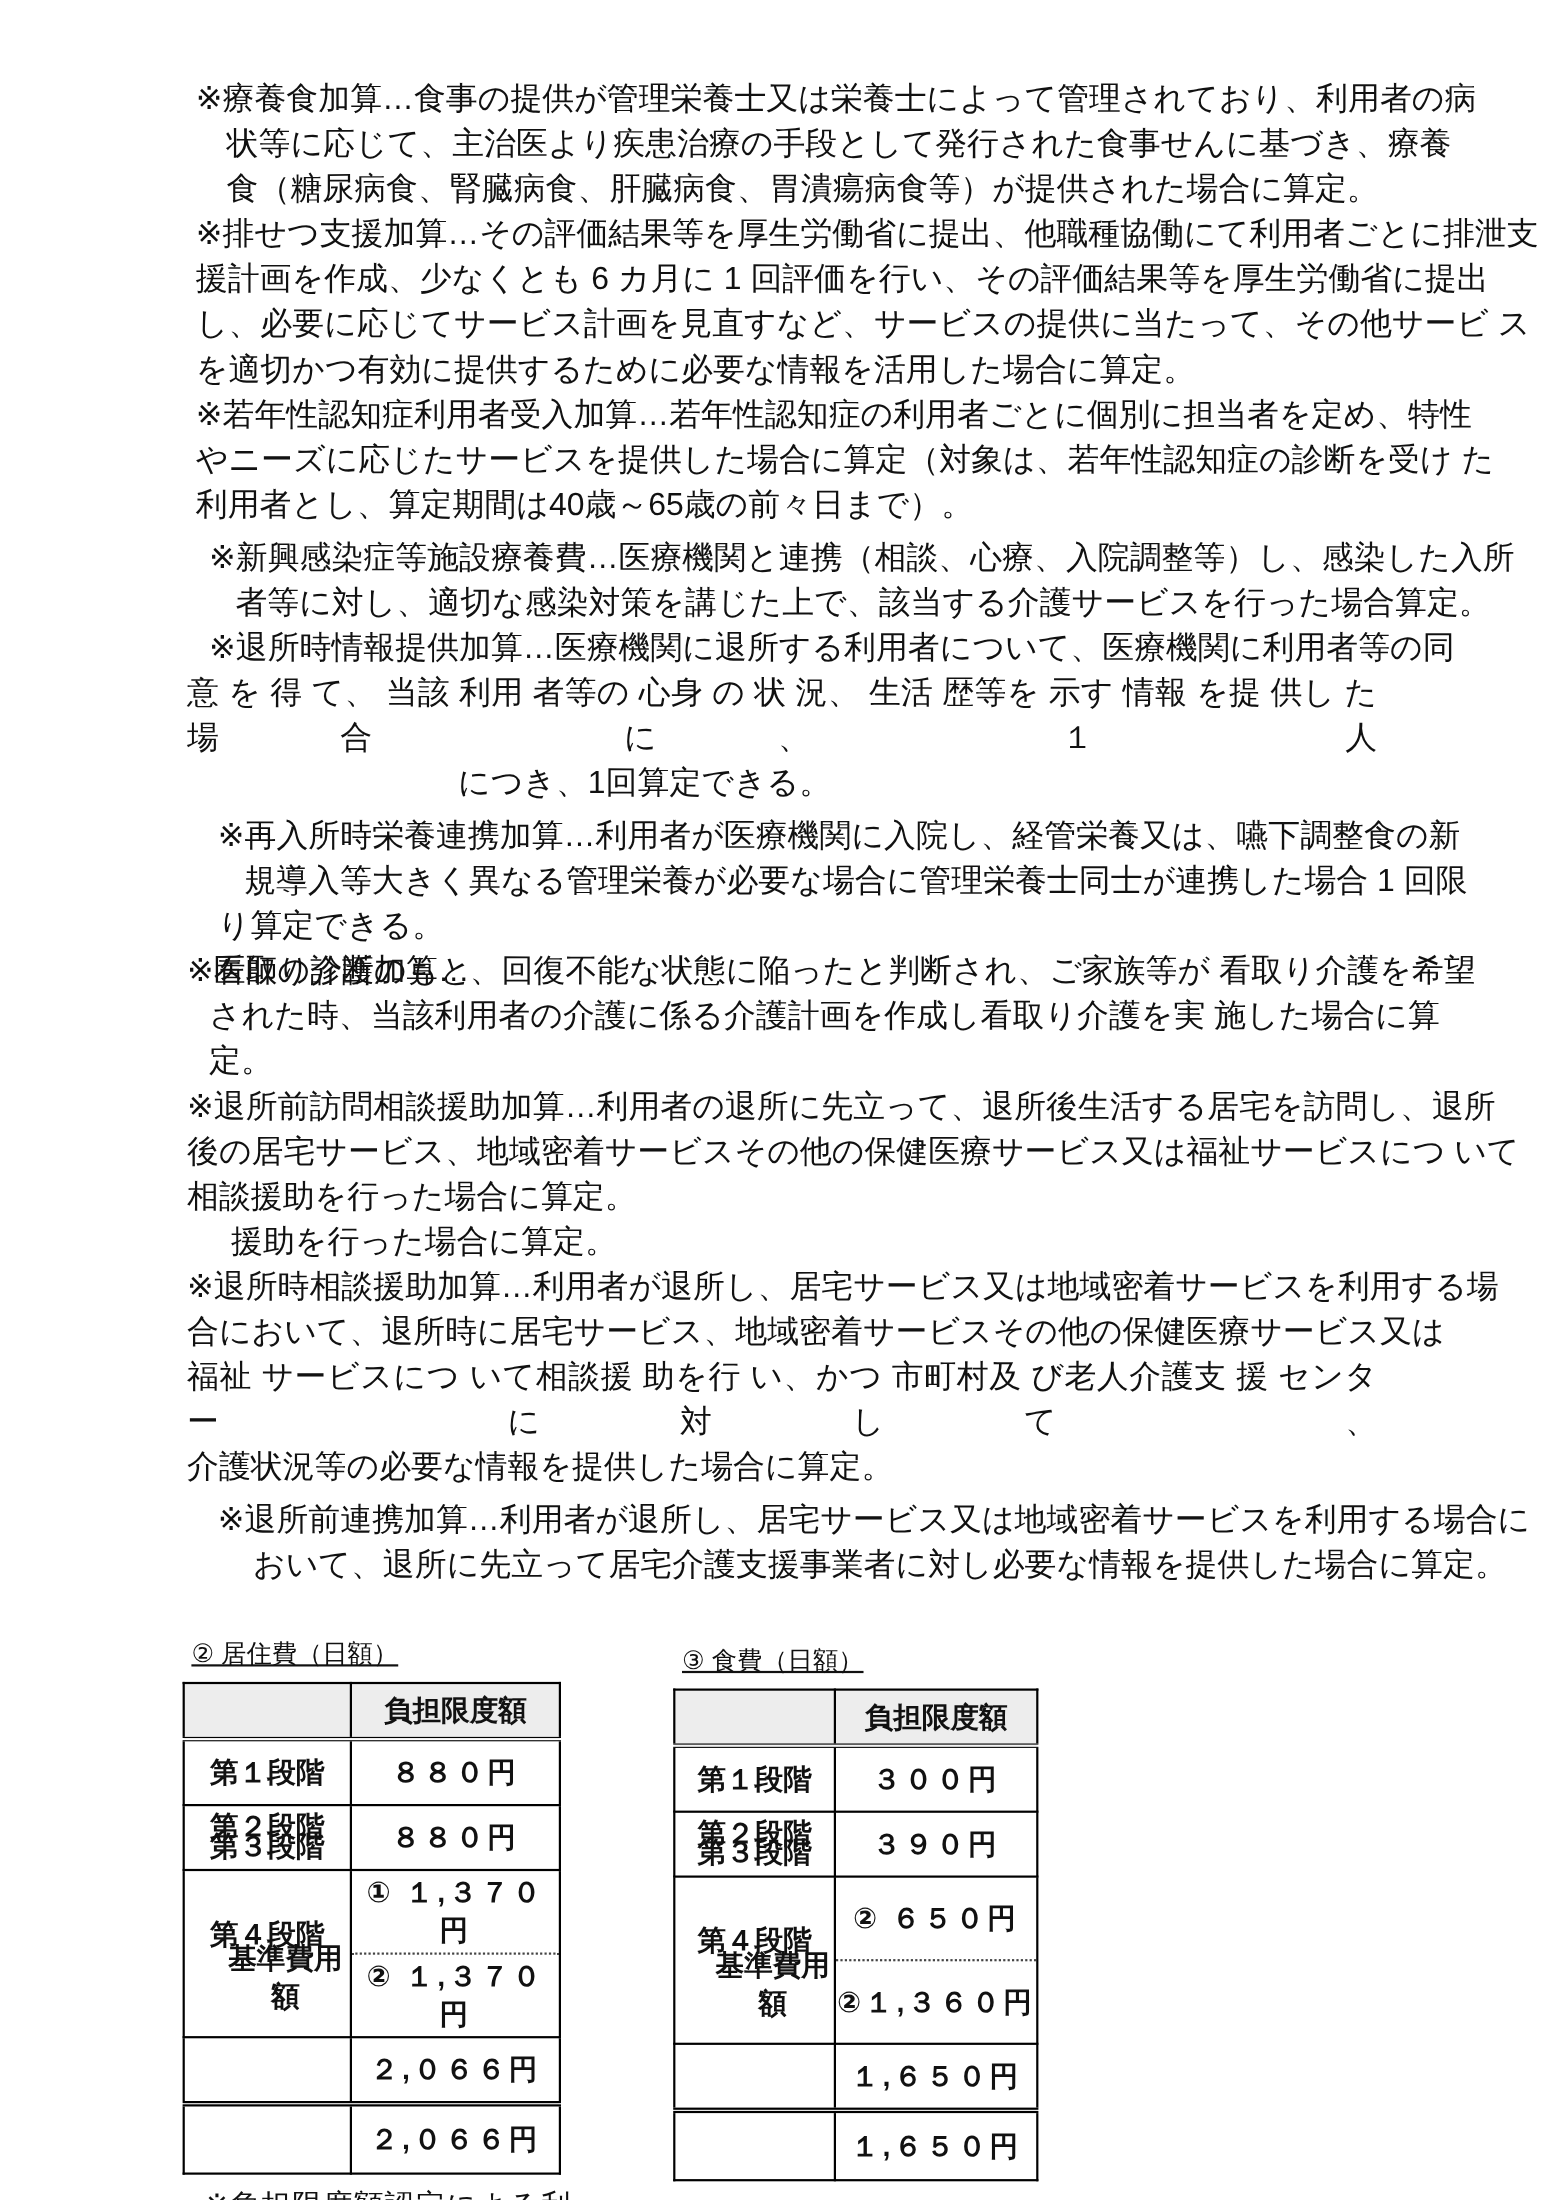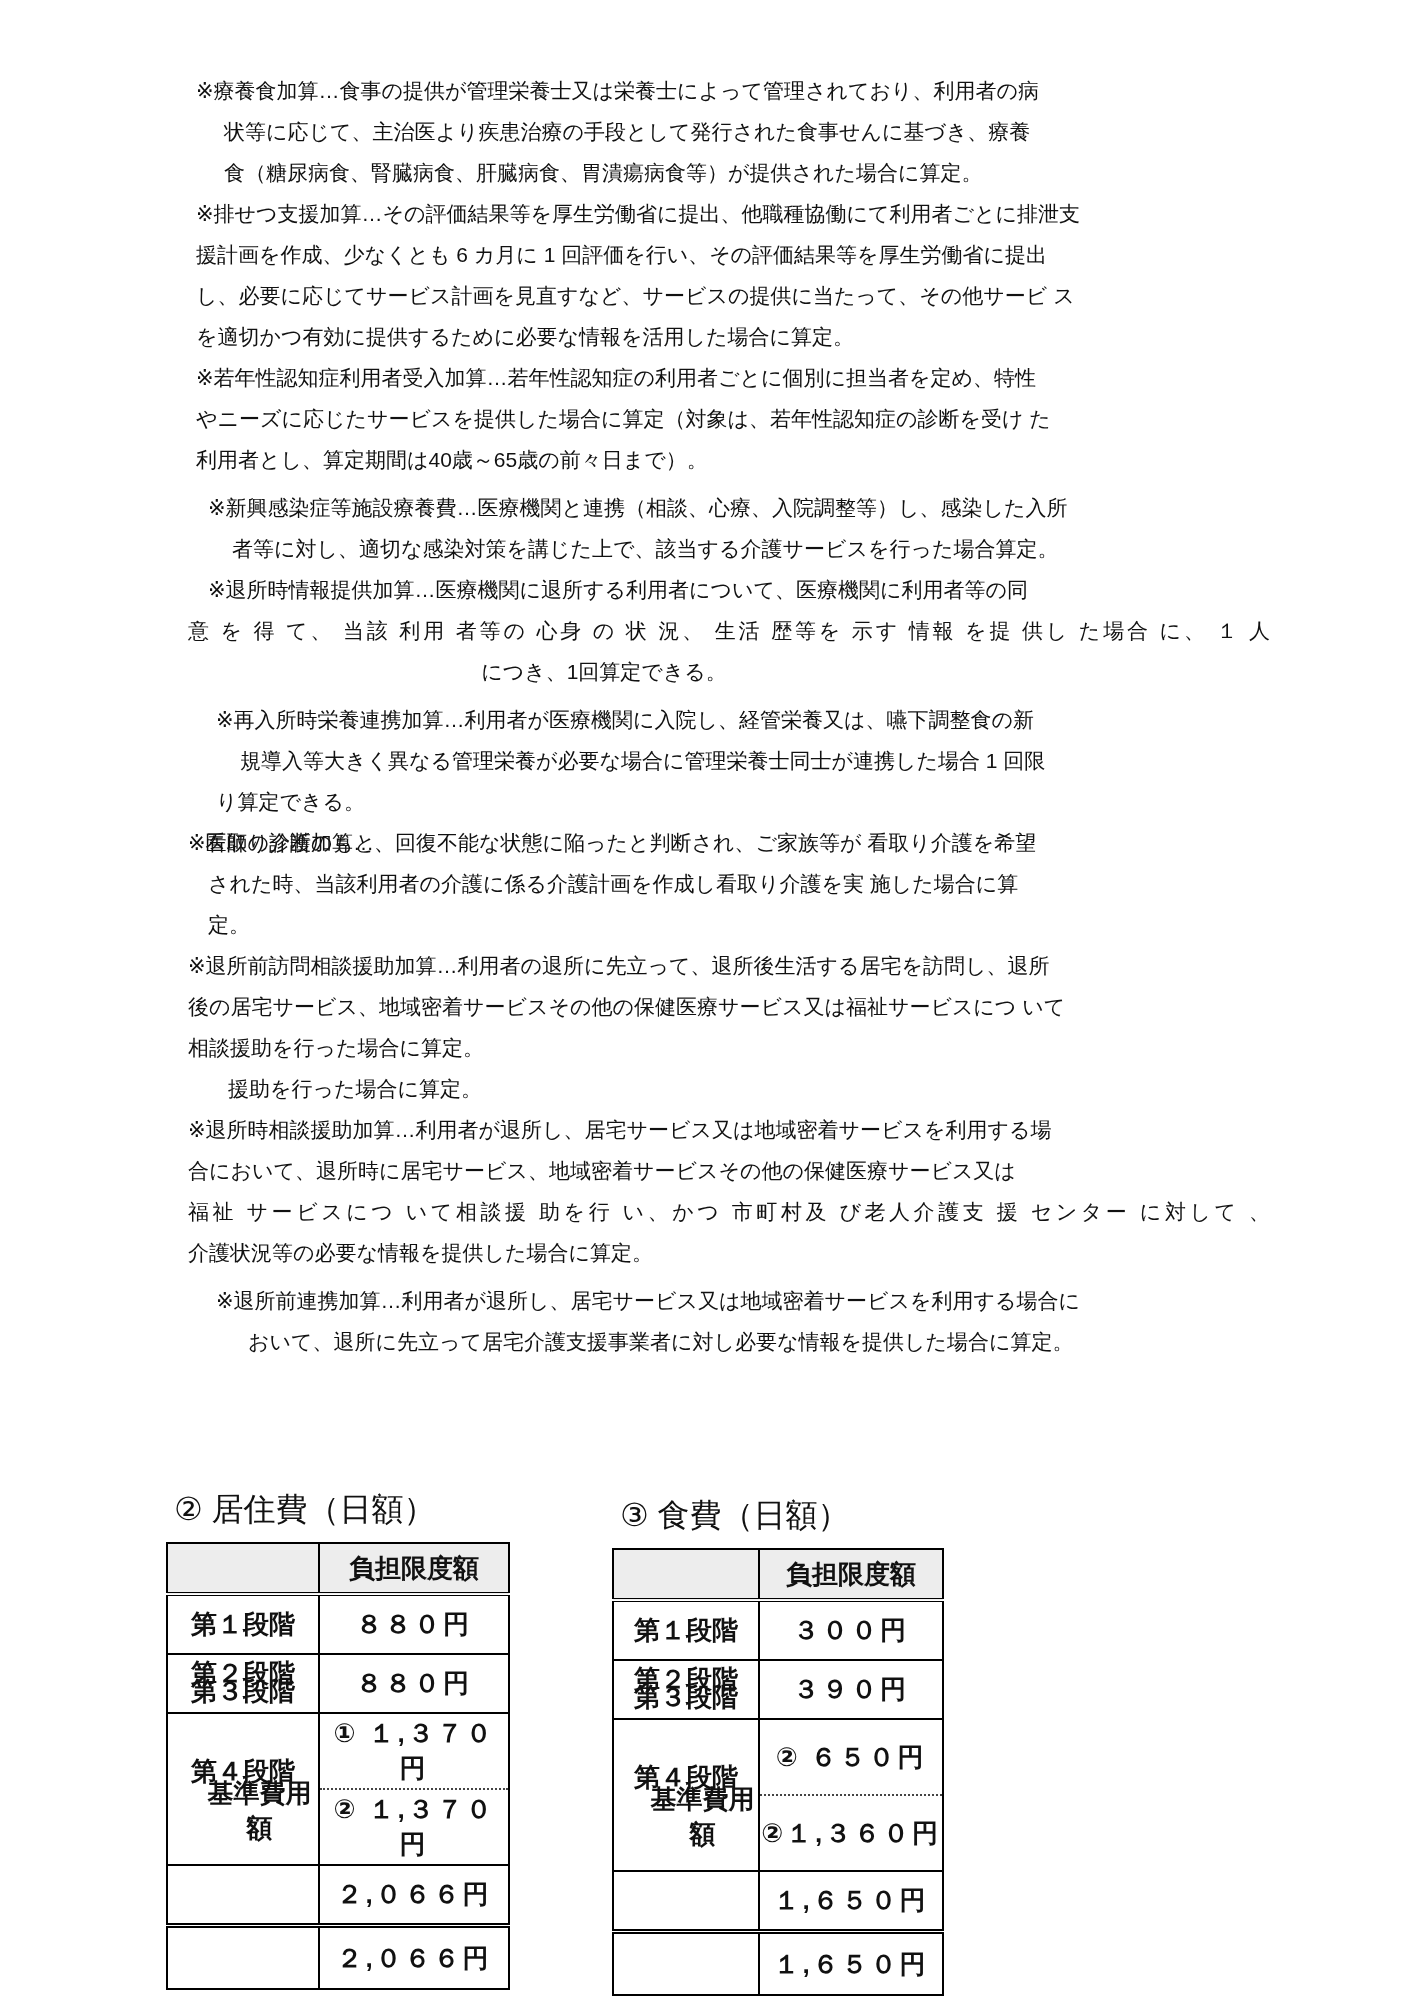--- a/index.html
+++ b/index.html
@@ -2,42 +2,42 @@
 <html><head>
 <meta charset="utf-8">
 <style>
   html,body{margin:0;padding:0;}
   body{
     width:1414px;height:2000px;position:relative;background:#ffffff;
     font-family:"Liberation Sans","DejaVu Sans",sans-serif;color:#111;
     overflow:hidden;
   }
   
-  .notes{position:absolute;left:170px;top:70px;width:1082px;font-size:21px;line-height:41px;margin-left:18px;}
+  .notes{position:absolute;left:170px;top:70px;width:1082px;font-size:29px;line-height:41px;}
   .ln{min-height:41px;white-space:nowrap;}
   .i1{padding-left:8px}
   .i2{padding-left:36px}
   .i3{padding-left:20px}
   .i4{padding-left:44px}
   .i5{padding-left:28px}
   .i6{padding-left:52px}
   .i7{padding-left:60px}
   .i8{padding-left:40px}
   .js{white-space:normal;text-align:justify;text-align-last:justify;}
   .ctr{text-align:center;padding-right:250px;}
   .gt{margin-top:7px}
   
   .note-ovl{position:relative;display:inline-block;vertical-align:top;text-align:right;}
   .note-ovl .ovb{position:absolute;left:0;top:0;white-space:nowrap;}
   
   .tables{position:absolute;left:170px;top:1462px;width:1140px;height:540px;}
   .tblock{position:absolute;}
   .tblock.left{left:-4px;top:26px;width:360px;}
   .tblock.right{left:442px;top:12px;width:345px;margin-top:20px;}
-  .ttitle{font-size:32px;margin:0 0 10px 8px;}
+  .ttitle{font-size:23px;margin:0 0 10px 8px;text-decoration:underline;}
   table.fee{border-collapse:collapse;border:1px solid #737373;table-layout:fixed;font-weight:bold;}
   table.fee td{border:2px solid #000;text-align:center;vertical-align:middle;font-size:26px;padding:0;}
   .left table.fee{width:342px;} .left col.c1{width:152px;} .left col.c2{width:190px;}
   .right table.fee{width:330px;} .right col.c1{width:146px;} .right col.c2{width:184px;}
   tr.hdr td{height:48px;background:#ededed;border-bottom:4px double #000;}
   td.diag{
     background:
       linear-gradient(to bottom right,
         #ededed 0%, #ededed calc(50% - 1px),
         #000 calc(50% - 1px), #000 calc(50% + 1px),

